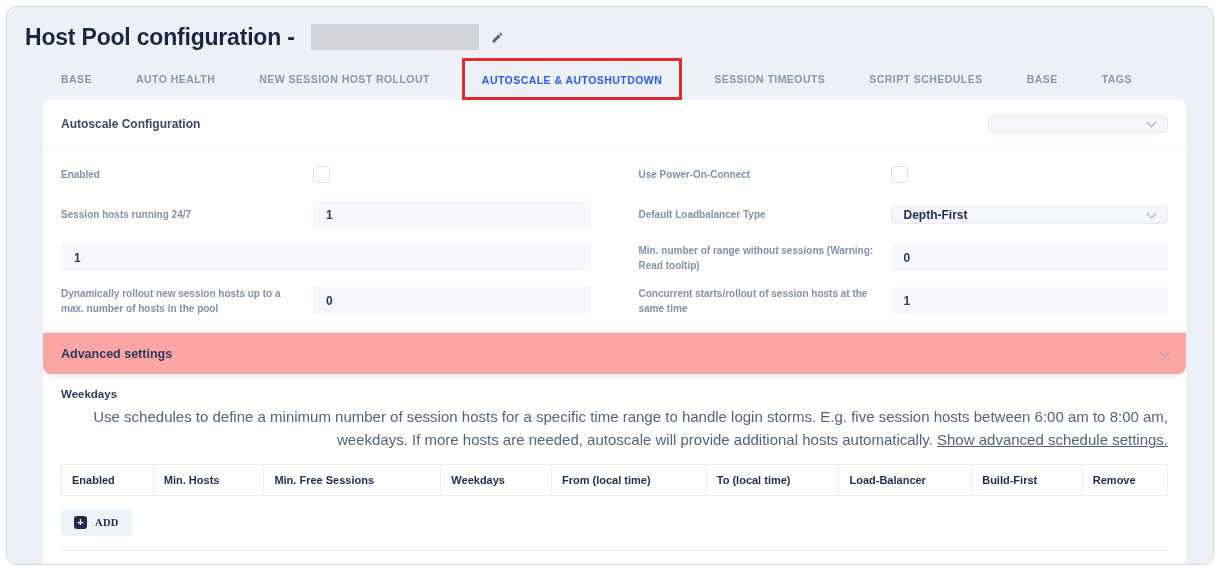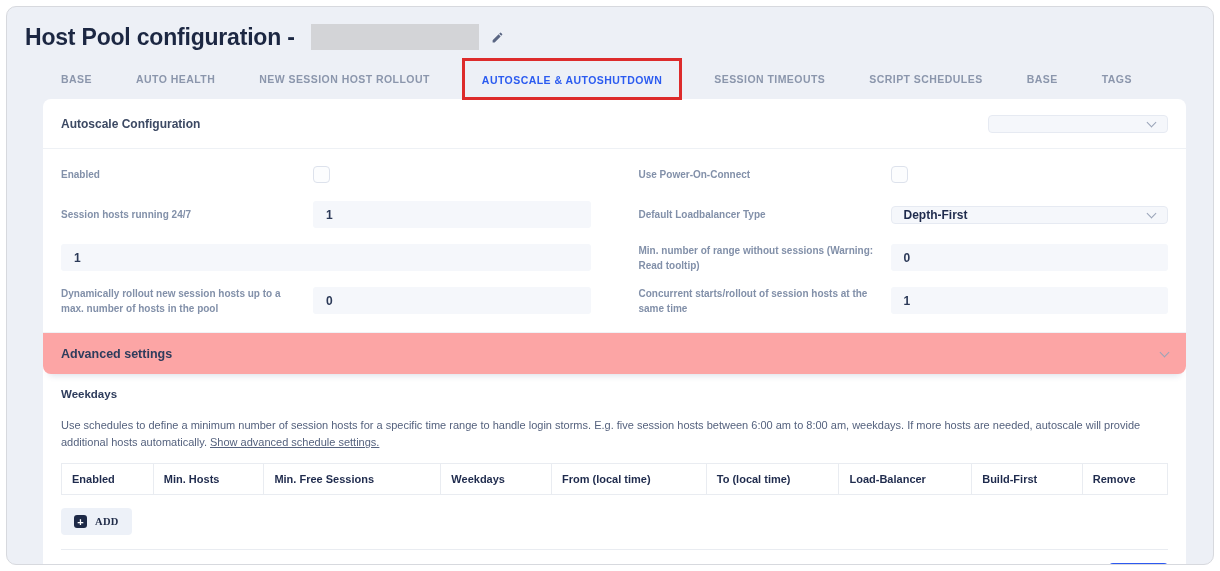--- a/index.html
+++ b/index.html
@@ -37,21 +37,21 @@
               background:#fcfdfe; cursor:pointer; }
   .tinput { flex:1; height:27px; background:#f5f7fb; border-radius:3px; display:flex;
             align-items:center; padding:0 13px; font-size:12px; font-weight:700; color:#2c3a58; }
   .fctrl .select { flex:1; }
   .advanced { border-top:1px solid #f0f2f6; height:42px; padding:0 18px; display:flex;
               align-items:center; justify-content:space-between; font-size:12.5px; font-weight:700;
               color:#2e3c5c; cursor:pointer; border-radius:0 0 8px 8px; position:relative; z-index:1;
               box-shadow:0 7px 7px -6px rgba(60,80,130,.20); background:#fca5a5; }
   .schedules { padding:14px 18px 0; }
   .s-title { font-size:11.5px; font-weight:700; color:#2e3c5c; }
-  .s-desc { font-size:11px; color:#55627e; line-height:1.55; margin-top:17px; }
+  .s-desc { font-size:15px; color:#55627e; line-height:1.55; margin-top:5px;text-align:right; }
   .s-link { color:#55627e; text-decoration:underline; cursor:pointer; }
   table { width:100%; border-collapse:collapse; table-layout:fixed; margin-top:12px; background:#fff; }
   th { border:1px solid #e9ecf1; font-size:11px; font-weight:700; color:#1f2b4d;
        text-align:left; padding:9px 10px; white-space:nowrap; overflow:hidden; }
   .add { margin-top:13px; display:inline-flex; align-items:center; gap:8px; background:#edf1f8;
          border:none; border-radius:4px; padding:7px 13px; cursor:pointer; }
   .add-ico { width:13px; height:13px; background:#1e2a47; border-radius:3px; color:#fff;
              font-size:11px; font-weight:700; display:flex; align-items:center; justify-content:center; }
   .add-label { font-size:10.5px; font-weight:700; color:#1e2a47; letter-spacing:.3px;font-family:Liberation Serif, serif; }
   .divider { border-top:1px solid #e9ecf1; margin-top:14px; }

